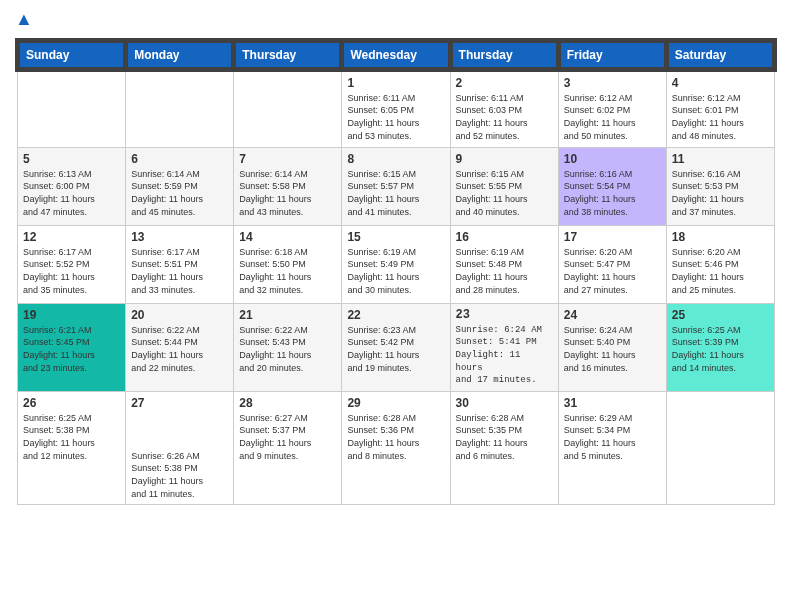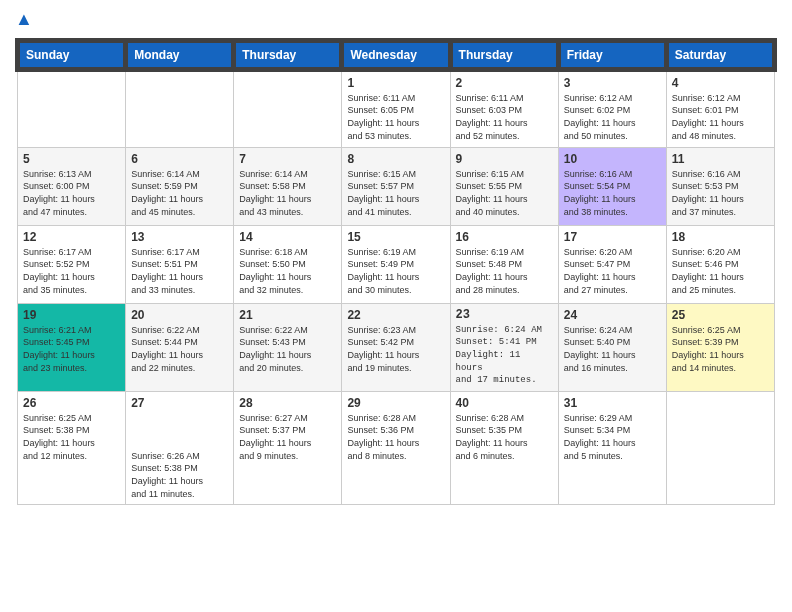--- a/index.html
+++ b/index.html
@@ -289,21 +289,21 @@
 Daylight: 11 hours
 and 17 minutes.</div>
           </td>
           <td style="background: rgb(245, 245, 245);">
             <span class="day-number">24</span>
             <div class="day-info" style="white-space: pre-line;">Sunrise: 6:24 AM
 Sunset: 5:40 PM
 Daylight: 11 hours
 and 16 minutes.</div>
           </td>
-          <td style="background: #fef9c3;">
+          <td style="background: #5eead4;">
             <span class="day-number">25</span>
             <div class="day-info" style="white-space: pre-line;">Sunrise: 6:25 AM
 Sunset: 5:39 PM
 Daylight: 11 hours
 and 14 minutes.</div>
           </td>
         </tr>
         <tr>
           <td>
             <span class="day-number">26</span>
@@ -327,21 +327,21 @@
 and 9 minutes.</div>
           </td>
           <td>
             <span class="day-number">29</span>
             <div class="day-info" style="white-space: pre-line;">Sunrise: 6:28 AM
 Sunset: 5:36 PM
 Daylight: 11 hours
 and 8 minutes.</div>
           </td>
           <td>
-            <span class="day-number">40</span>
+            <span class="day-number">30</span>
             <div class="day-info" style="white-space: pre-line;">Sunrise: 6:28 AM
 Sunset: 5:35 PM
 Daylight: 11 hours
 and 6 minutes.</div>
           </td>
           <td>
             <span class="day-number">31</span>
             <div class="day-info" style="white-space: pre-line;">Sunrise: 6:29 AM
 Sunset: 5:34 PM
 Daylight: 11 hours

